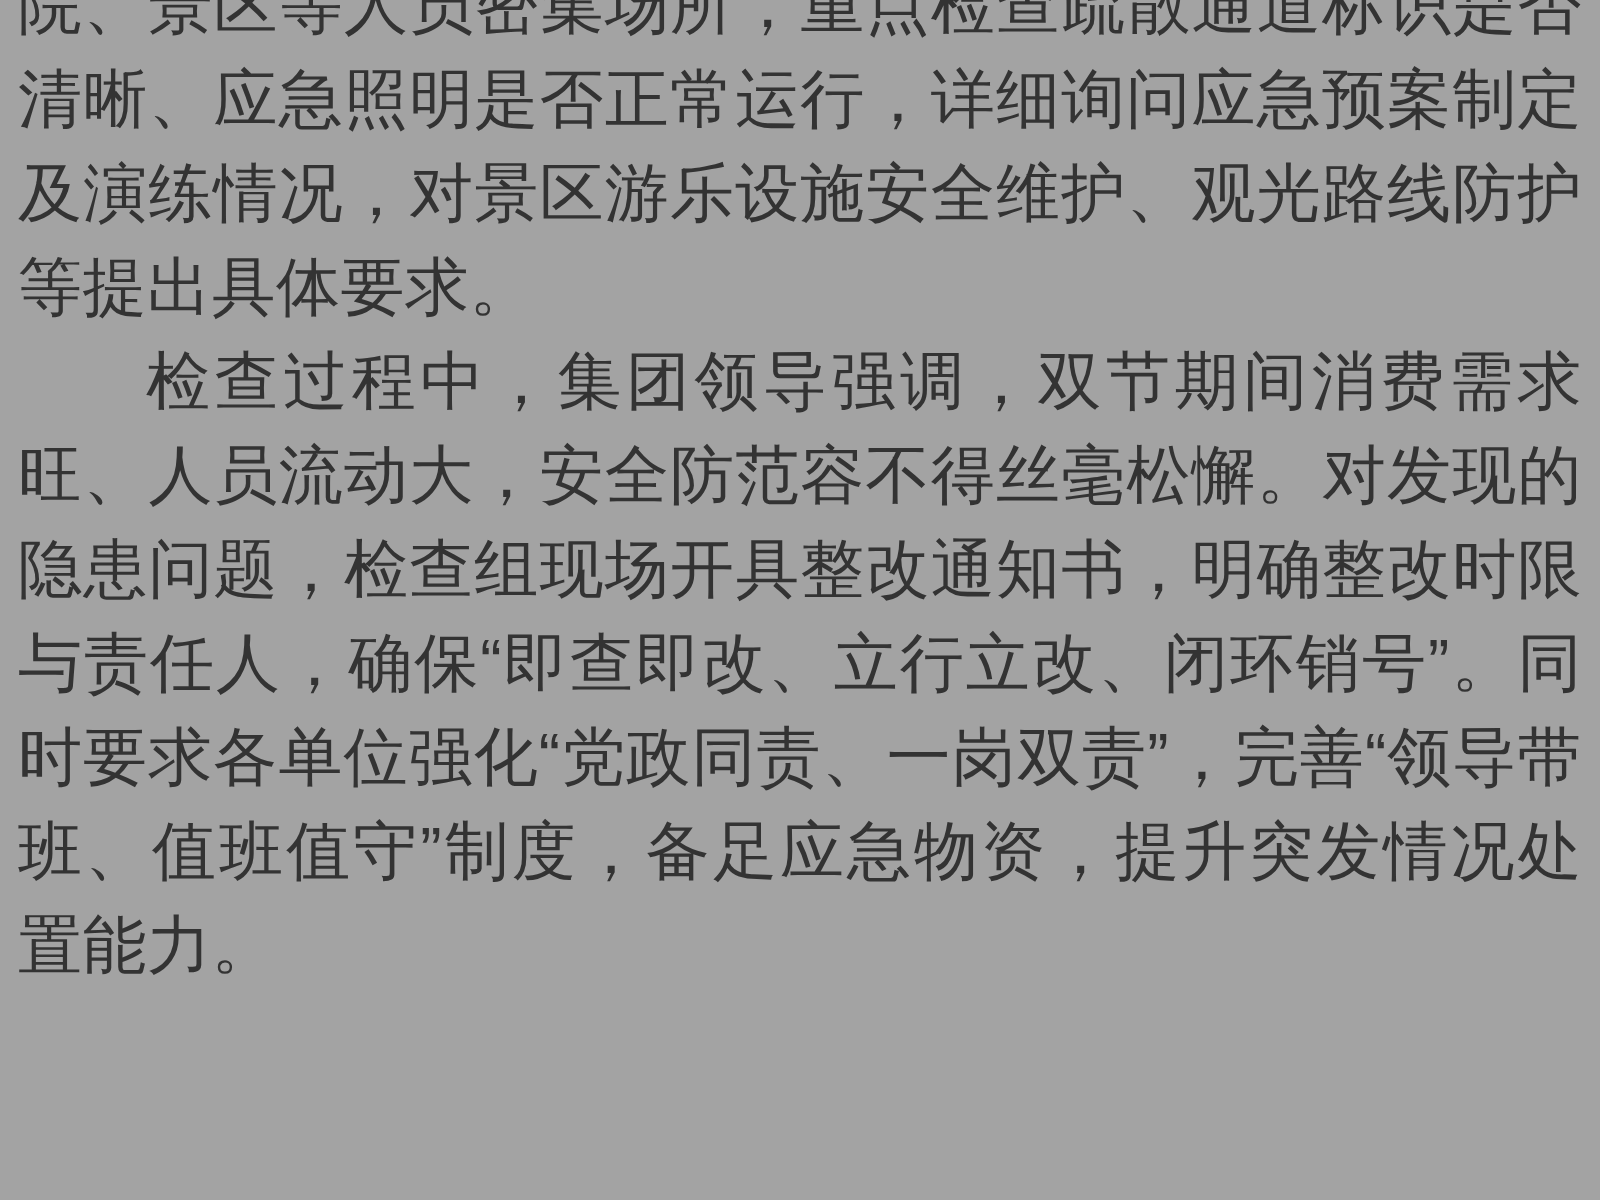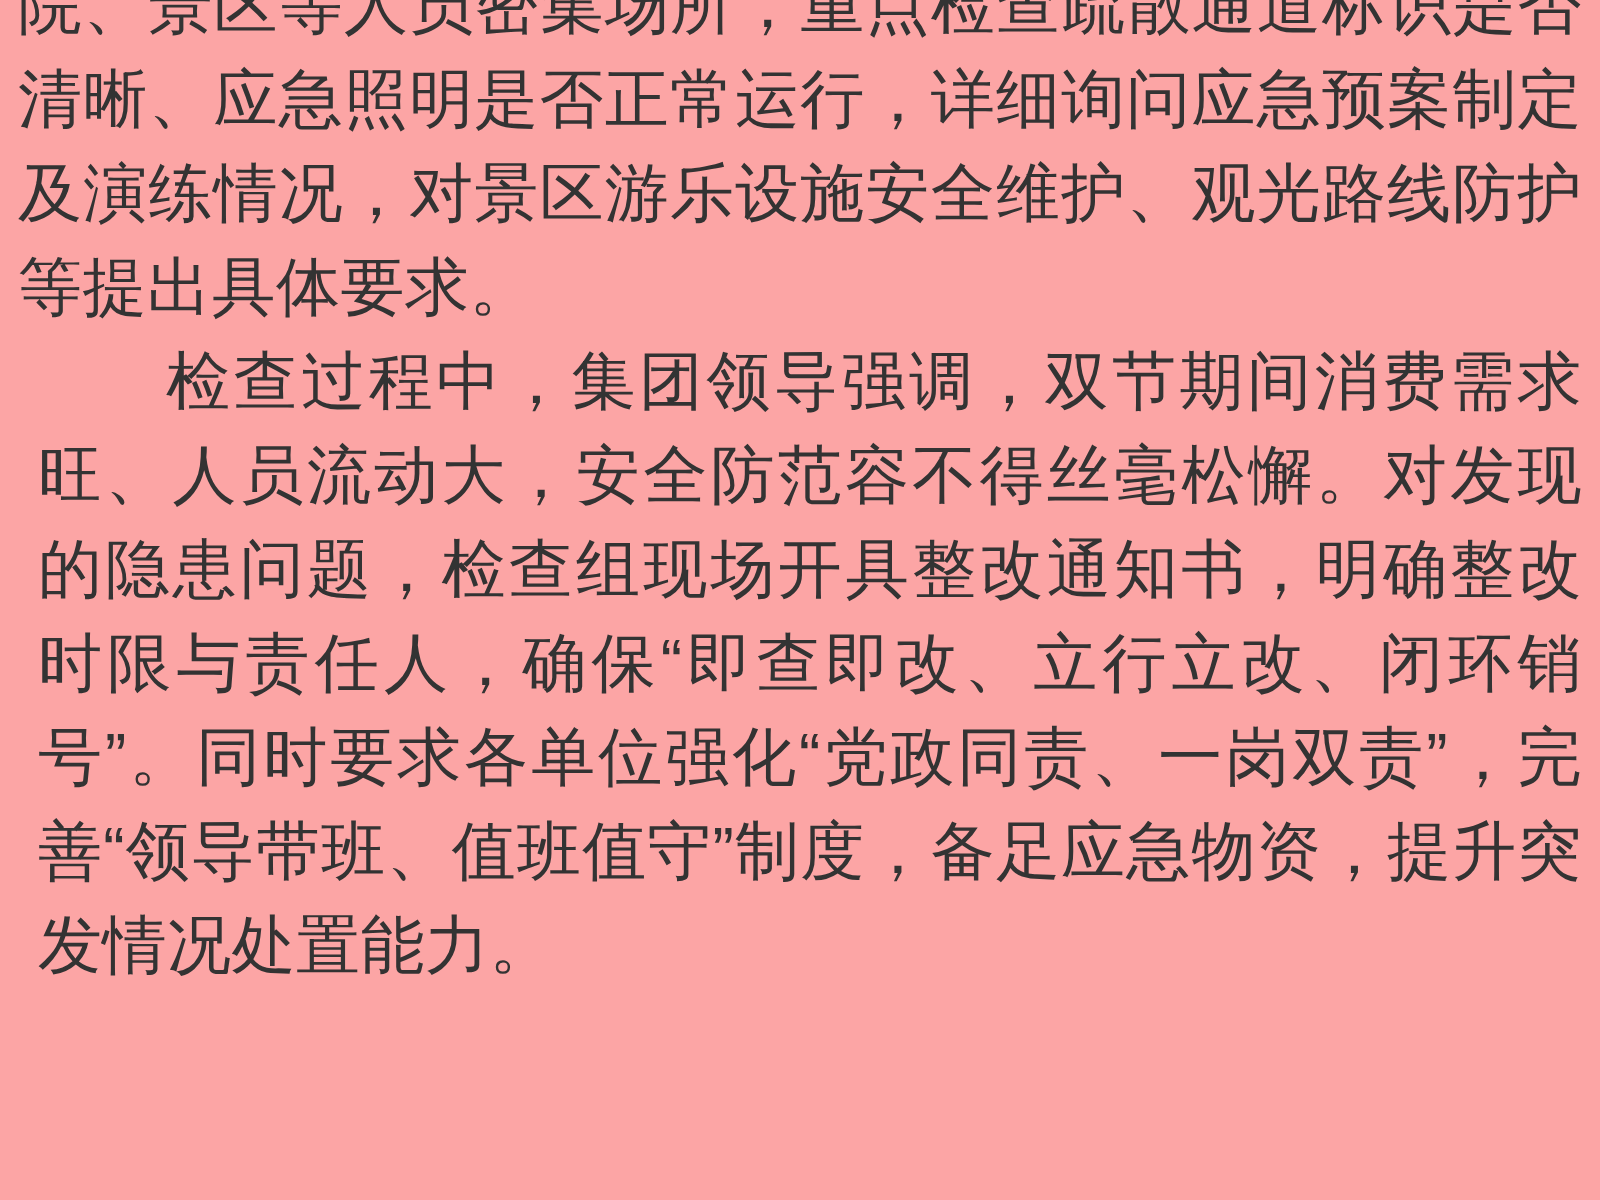--- a/index.html
+++ b/index.html
@@ -10,21 +10,21 @@
   body {
     width: 1600px;
     height: 1200px;
     overflow: hidden;
     font-family: "Liberation Sans", "DejaVu Sans", sans-serif;
   }
   #page {
     position: relative;
     width: 1600px;
     height: 1200px;
-    background: #fca5a5;
+    background: #a3a3a3;
     box-sizing: border-box;
     padding: 0 18px;
   }
   .doc-body {
     position: absolute;
     top: -42px;
     left: 18px;
     width: 1564px;
   }
   .para {
@@ -35,21 +35,20 @@
     letter-spacing: 0.5px;
     text-align: justify;
     text-justify: inter-ideograph;
     font-weight: 400;
   }
   .para.indent {
     text-indent: 2em;
   }
   .para + .para {
     margin-top: 0;
-    margin-left: 20px;
   }
 </style>
 </head>
 <body>
 
 <div id="page">
   <div class="doc-body">
     <p class="para">院、景区等人员密集场所，重点检查疏散通道标识是否清晰、应急照明是否正常运行，详细询问应急预案制定及演练情况，对景区游乐设施安全维护、观光路线防护等提出具体要求。</p>
     <p class="para indent">检查过程中，集团领导强调，双节期间消费需求旺、人员流动大，安全防范容不得丝毫松懈。对发现的隐患问题，检查组现场开具整改通知书，明确整改时限与责任人，确保“即查即改、立行立改、闭环销号”。同时要求各单位强化“党政同责、一岗双责”，完善“领导带班、值班值守”制度，备足应急物资，提升突发情况处置能力。</p>
   </div>

